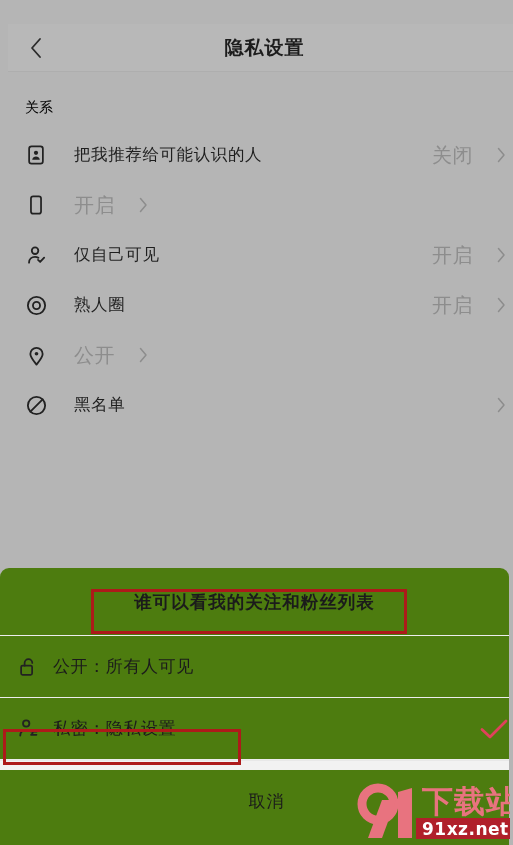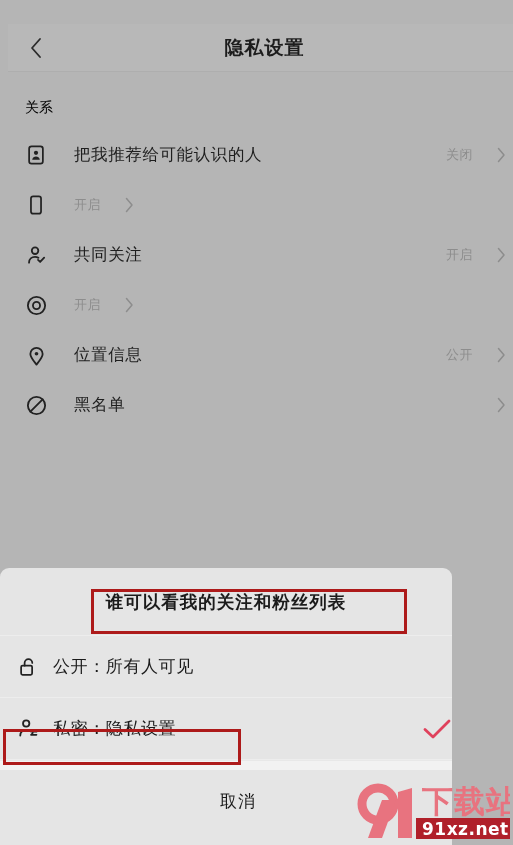--- a/index.html
+++ b/index.html
@@ -92,40 +92,40 @@
     margin-right: 10px;
   }
   .row-icon svg { display: block; }
   .row-label {
     flex: 1;
     font-size: 16.5px;
     color: #1f1f1f;
     letter-spacing: 0.6px;
   }
   .row-value {
-    font-size: 13px;
+    font-size: 20px;
     color: #8d8d8d;
     margin-right: 9px;
     letter-spacing: 0.5px;
   }
   .row-chev {
     width: 12px;
     display: flex;
     align-items: center;
     justify-content: center;
   }
 
   
   #sheet {
     position: absolute;
     left: 0;
     top: 568px;
-    width: 452px;
+    width: 509px;
     height: 277px;
-    background: #e5e5e5;
+    background: #4d7c0f;
     border-radius: 9px 9px 0 0;
   }
   .sheet-title-wrap {
     height: 67px;
     display: flex;
     align-items: center;
     justify-content: center;
     border-bottom: 1px solid #ededed;
   }
   .sheet-title {
@@ -262,53 +262,53 @@
     </div>
 
     <div class="row">
       <span class="row-icon">
         <svg width="23" height="23" viewBox="0 0 24 24">
           <circle cx="10.5" cy="7" r="3.4" fill="none" stroke="#222" stroke-width="1.9"></circle>
           <path d="M4.2 19.5c0-3.6 2.8-6 6.3-6 1.3 0 2.5 0.35 3.5 0.95" fill="none" stroke="#222" stroke-width="1.9" stroke-linecap="round"></path>
           <path d="M13.6 16.6 L15.8 18.7 L20 14.2" fill="none" stroke="#222" stroke-width="1.9" stroke-linecap="round" stroke-linejoin="round"></path>
         </svg>
       </span>
-      <span class="row-label">共同关注</span>
+      <span class="row-label">仅自己可见</span>
       <span class="row-value">开启</span>
       <span class="row-chev">
         <svg width="9" height="16" viewBox="0 0 9 16">
           <path d="M1.5 1.5 L7 8 L1.5 14.5" fill="none" stroke="#8d8d8d" stroke-width="1.5" stroke-linecap="round" stroke-linejoin="round"></path>
         </svg>
       </span>
     </div>
 
 
     <div class="row">
       <span class="row-icon">
         <svg width="23" height="23" viewBox="0 0 24 24">
           <circle cx="12" cy="12" r="9" fill="none" stroke="#222" stroke-width="1.9"></circle>
           <circle cx="12" cy="12" r="3.7" fill="none" stroke="#222" stroke-width="1.9"></circle>
         </svg>
       </span>
+      <span class="row-label">熟人圈</span>
       <span class="row-value">开启</span>
       <span class="row-chev">
         <svg width="9" height="16" viewBox="0 0 9 16">
           <path d="M1.5 1.5 L7 8 L1.5 14.5" fill="none" stroke="#8d8d8d" stroke-width="1.5" stroke-linecap="round" stroke-linejoin="round"></path>
         </svg>
       </span>
     </div>
 
     <div class="row">
       <span class="row-icon">
         <svg width="23" height="23" viewBox="0 0 24 24">
           <path d="M12 21.5c3.6-4.6 6.4-7.6 6.4-11A6.4 6.4 0 0 0 5.6 10.5c0 3.4 2.8 6.4 6.4 11z" fill="none" stroke="#222" stroke-width="1.9" stroke-linejoin="round"></path>
           <circle cx="12" cy="10.2" r="1.9" fill="#222"></circle>
         </svg>
       </span>
-      <span class="row-label">位置信息</span>
       <span class="row-value">公开</span>
       <span class="row-chev">
         <svg width="9" height="16" viewBox="0 0 9 16">
           <path d="M1.5 1.5 L7 8 L1.5 14.5" fill="none" stroke="#8d8d8d" stroke-width="1.5" stroke-linecap="round" stroke-linejoin="round"></path>
         </svg>
       </span>
     </div>
 
     <div class="row">
       <span class="row-icon">

